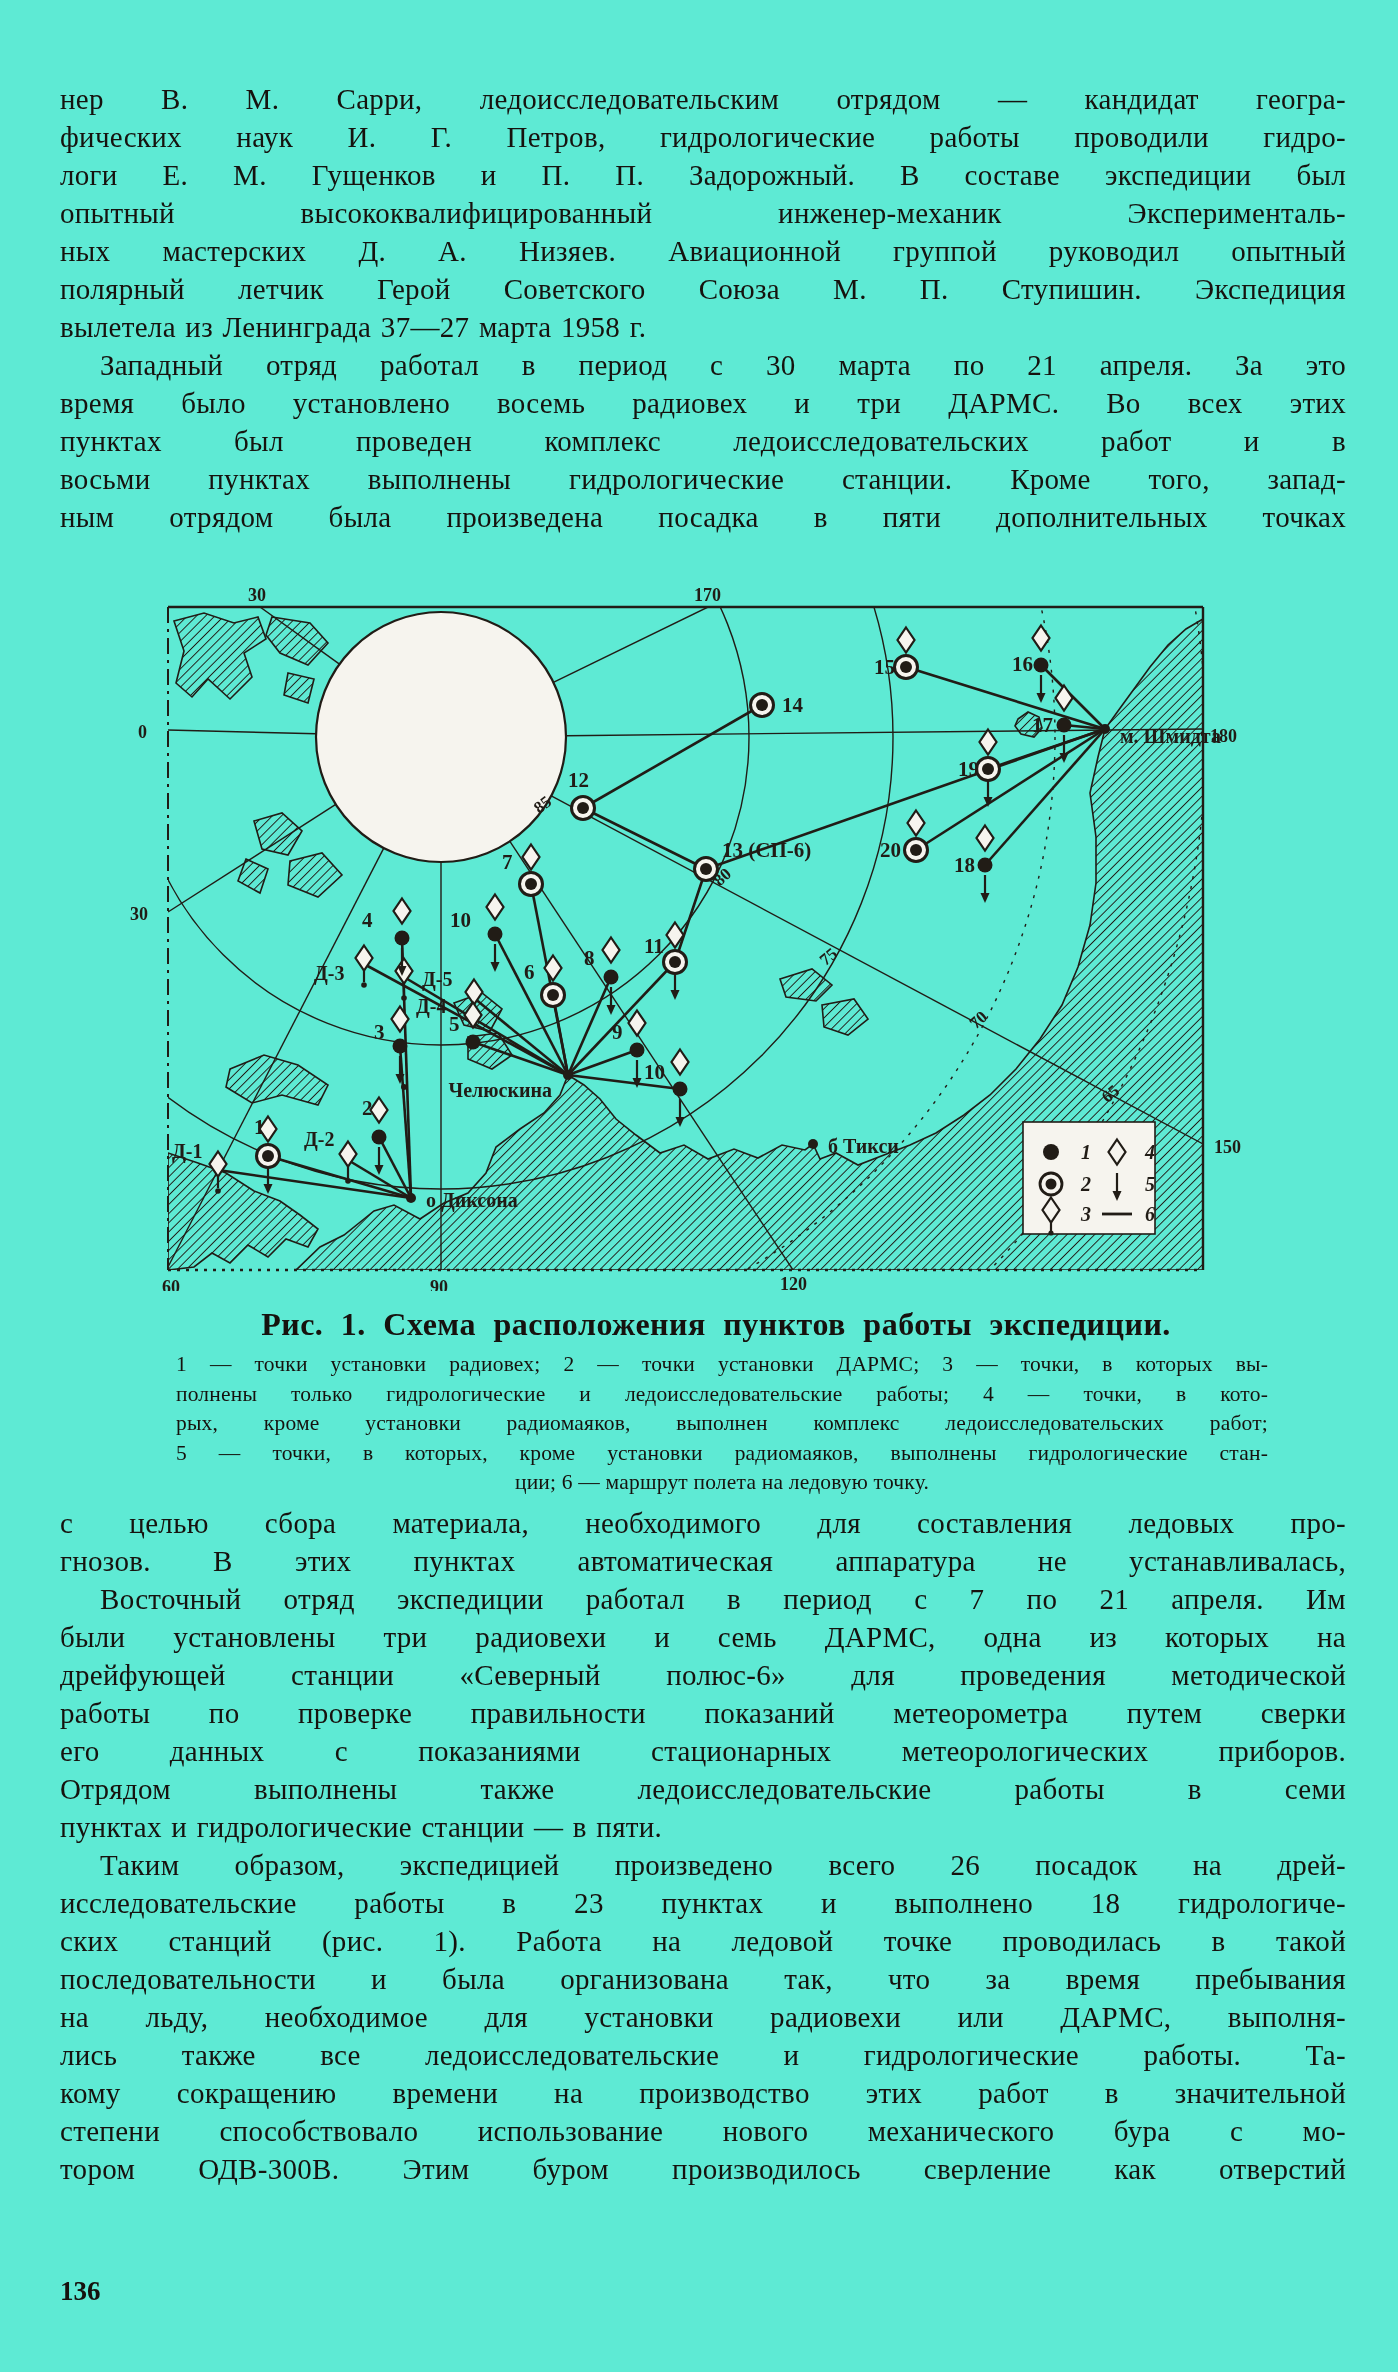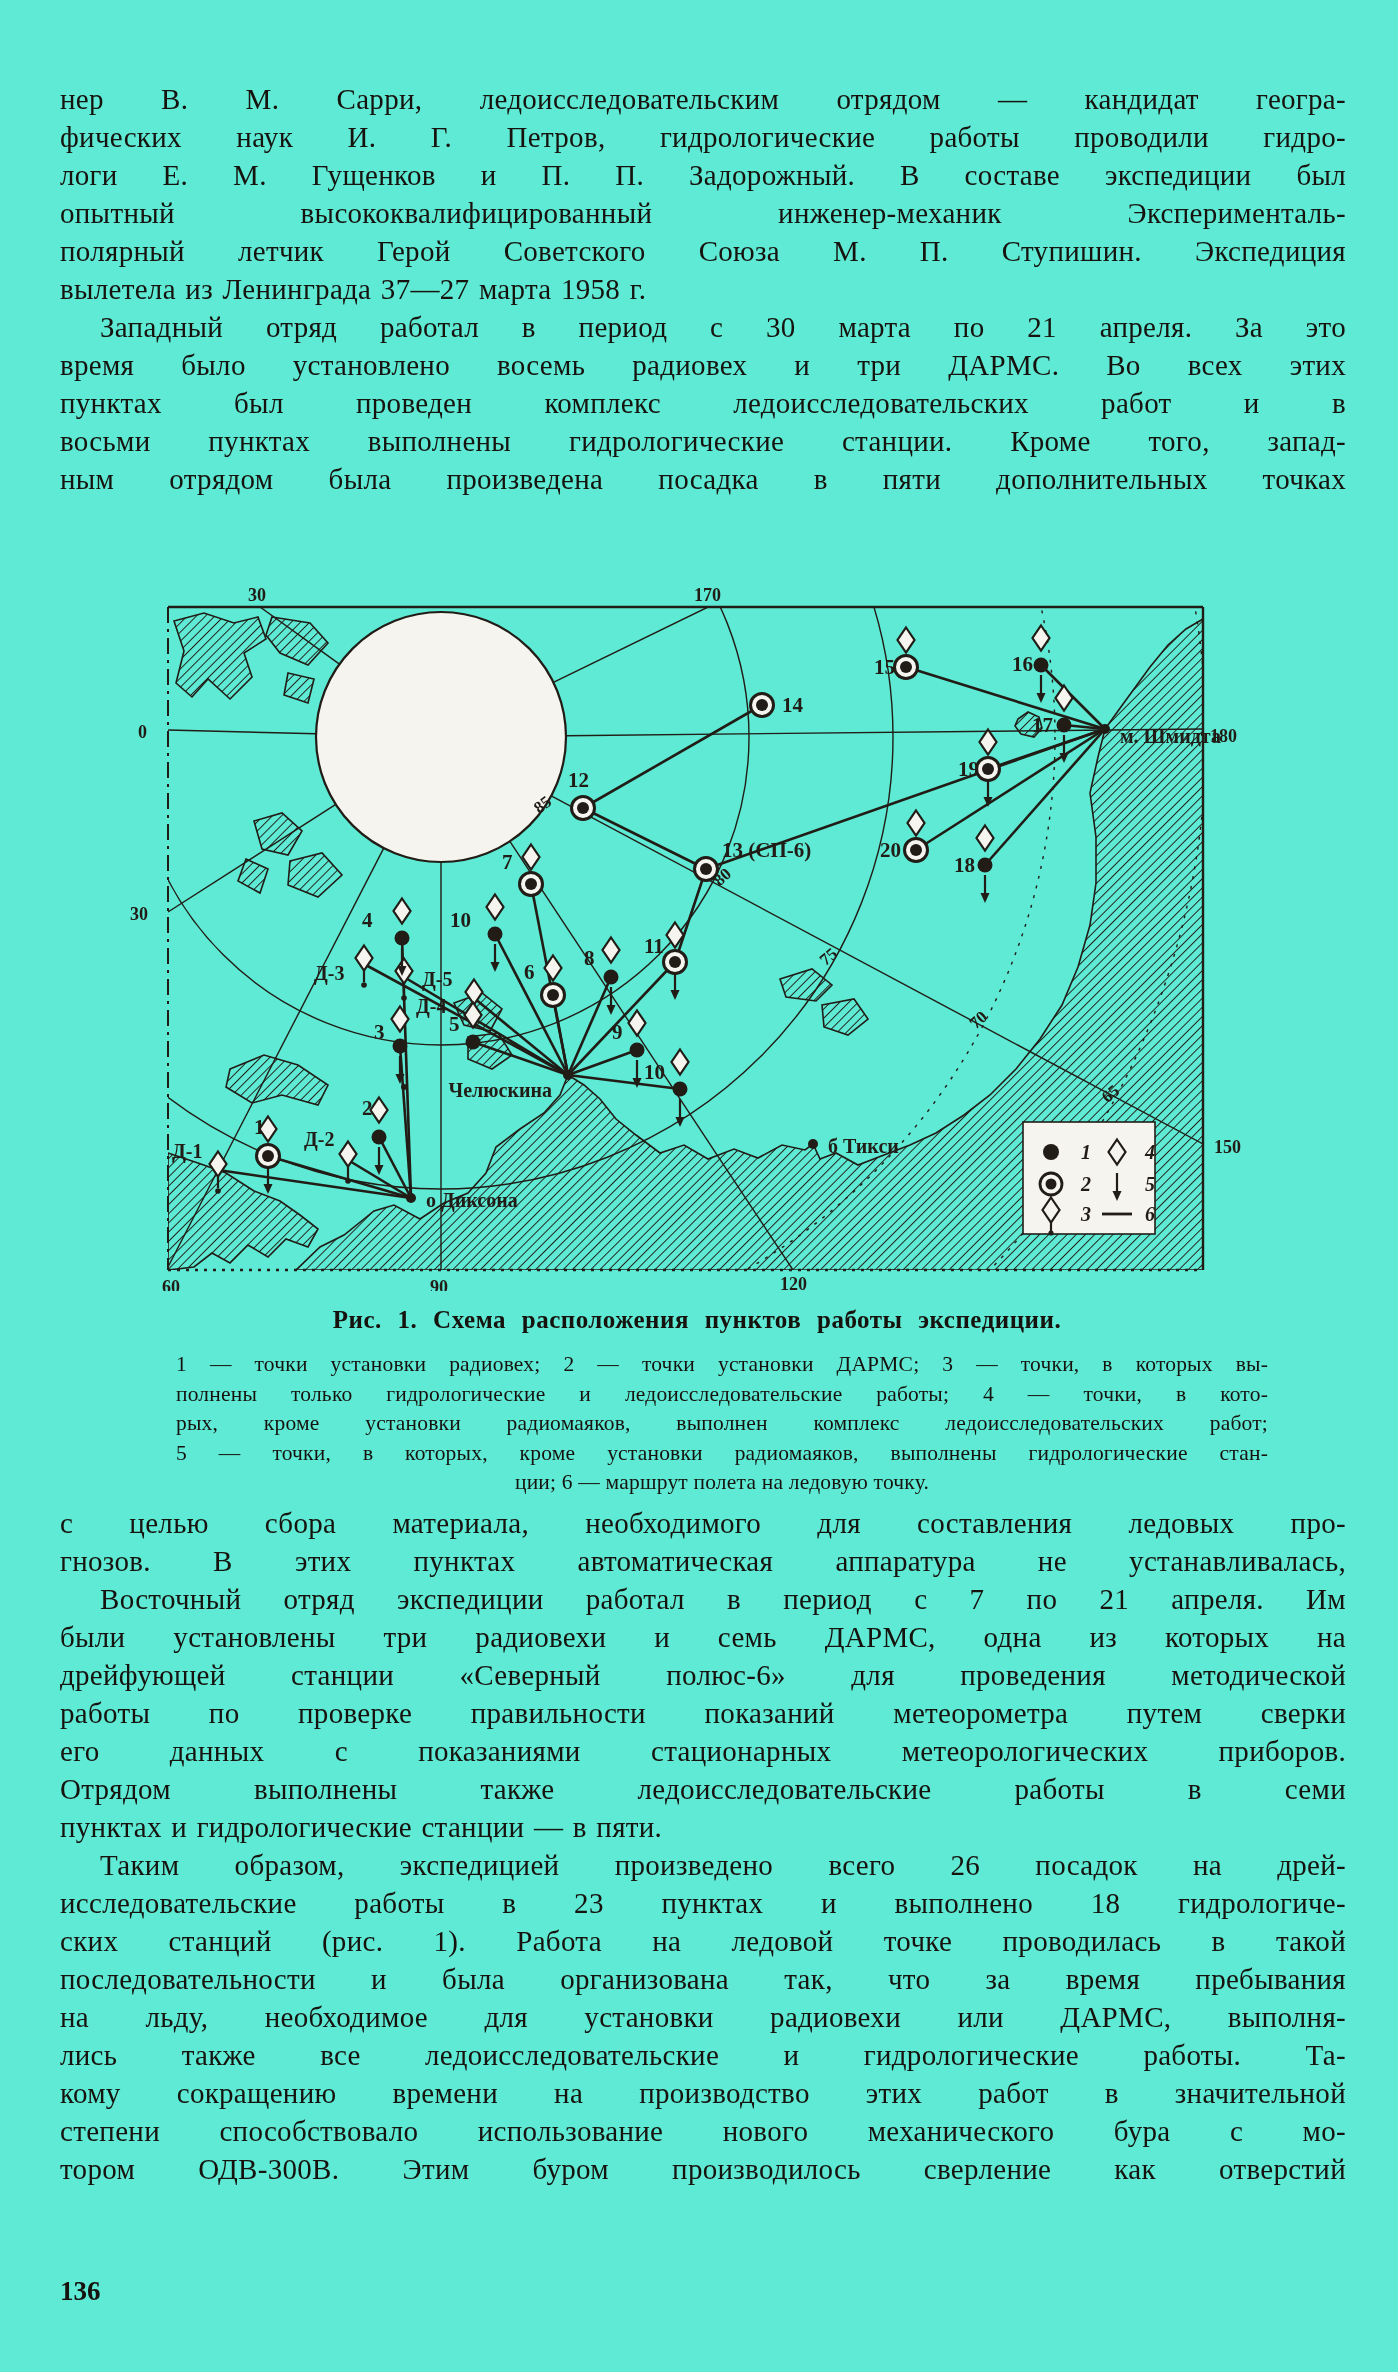--- a/index.html
+++ b/index.html
@@ -15,41 +15,42 @@
   .ln{
     font-size:29px;line-height:38px;letter-spacing:0.3px;word-spacing:2px;
     text-align:justify;text-align-last:justify;white-space:normal;
     font-weight:500;
   }
   .ln.ind{text-indent:40px;}
   .ln.flush{text-align-last:left;}
   .figure{position:absolute;left:118px;top:585px;width:1160px;height:706px;}
   .figure svg{display:block;width:1160px;height:706px;}
   .cap-title{
-    position:absolute;left:117px;top:1306px;width:1160px;
-    text-align:center;font-size:25px;font-weight:bold;word-spacing:9px;letter-spacing:0.5px;
+    position:absolute;left:136px;top:1306px;width:1160px;
+    text-align:center;font-size:32px;font-weight:bold;word-spacing:9px;letter-spacing:0.5px;
   }
   .cap-legend{position:absolute;left:132px;top:1350px;width:1136px;}
   .cap-ln{
     font-size:21.5px;line-height:29.5px;letter-spacing:0.2px;
     text-align:justify;text-align-last:justify;font-weight:500;margin-left:44px;
   }
   .cap-ln.center{text-align:center;text-align-last:center;}
   .page-num{position:absolute;left:60px;top:2276px;font-size:27px;font-weight:700;}
   text{font-family:"Liberation Serif","DejaVu Serif",serif;}
 </style>
 </head>
 <body>
 
 <div class="page">
   <div class="text-block top" id="body-top">
       <div class="ln">нер В. М. Сарри, ледоисследовательским отрядом — кандидат геогра-</div>
       <div class="ln">фических наук И. Г. Петров, гидрологические работы проводили гидро-</div>
       <div class="ln">логи Е. М. Гущенков и П. П. Задорожный. В составе экспедиции был</div>
       <div class="ln">опытный высококвалифицированный инженер-механик Эксперименталь-</div>
+      <div class="ln">ных мастерских Д. А. Низяев. Авиационной группой руководил опытный</div>
       <div class="ln">полярный летчик Герой Советского Союза М. П. Ступишин. Экспедиция</div>
       <div class="ln flush">вылетела из Ленинграда 37—27 марта 1958 г.</div>
       <div class="ln ind">Западный отряд работал в период с 30 марта по 21 апреля. За это</div>
       <div class="ln">время было установлено восемь радиовех и три ДАРМС. Во всех этих</div>
       <div class="ln">пунктах был проведен комплекс ледоисследовательских работ и в</div>
       <div class="ln">восьми пунктах выполнены гидрологические станции. Кроме того, запад-</div>
       <div class="ln">ным отрядом была произведена посадка в пяти дополнительных точках</div>
     </div>
 
   <div class="figure">

